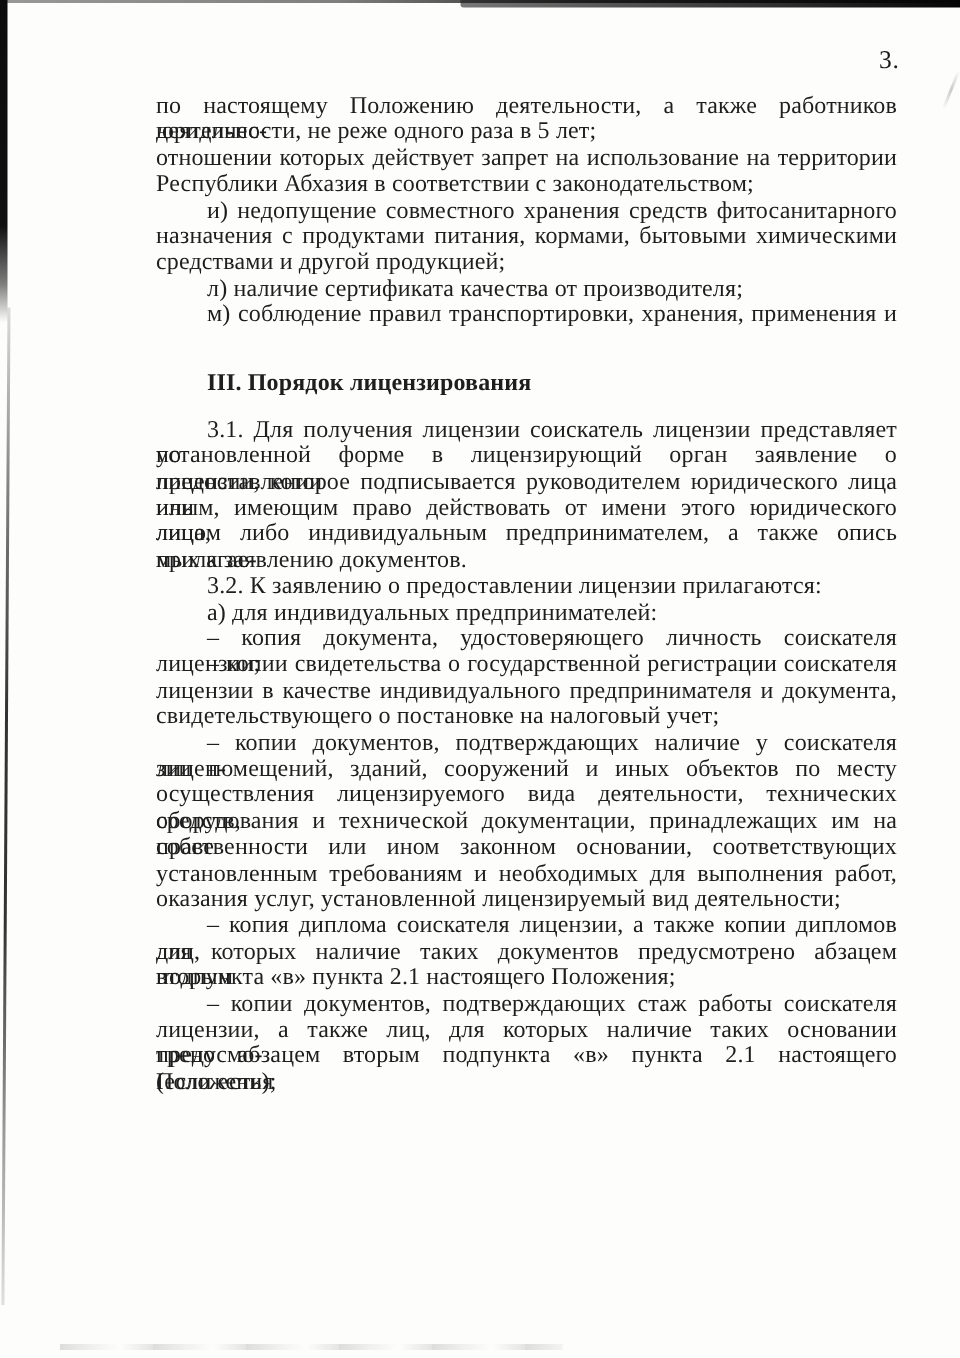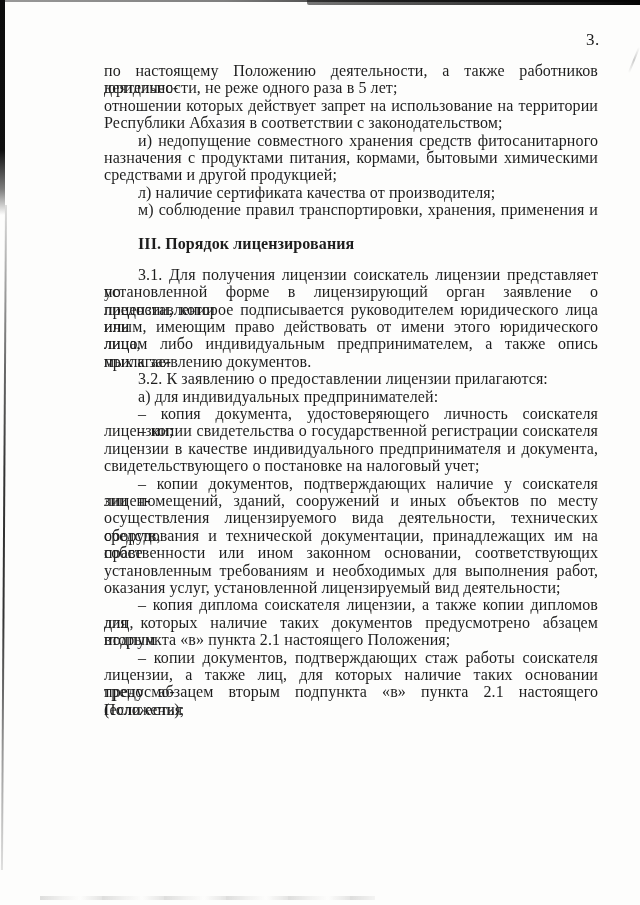--- a/index.html
+++ b/index.html
@@ -144,21 +144,21 @@
         <div class="line last">средствами и другой продукцией;</div>
       </div>
       <div class="paragraph">
       </div>
       <div class="paragraph">
         <div class="line indent last">л) наличие сертификата качества от производителя;</div>
       </div>
       <div class="paragraph">
         <div class="line indent">м) соблюдение правил транспортировки, хранения, применения и</div>
       </div>
-      <div class="paragraph bold" style="margin-top: 16px;">
+      <div class="paragraph bold" style="margin-top: 28px;">
         <div class="line indent last">III. Порядок лицензирования</div>
       </div>
       <div class="paragraph" style="margin-top: 14px;">
         <div class="line indent">3.1. Для получения лицензии соискатель лицензии представляет по</div>
         <div class="line">установленной форме в лицензирующий орган заявление о предоставлении</div>
         <div class="line">лицензии, которое подписывается руководителем юридического лица или</div>
         <div class="line">иным, имеющим право действовать от имени этого юридического лица,</div>
         <div class="line">лицом либо индивидуальным предпринимателем, а также опись прилагае-</div>
         <div class="line last">мых к заявлению документов.</div>
       </div>

